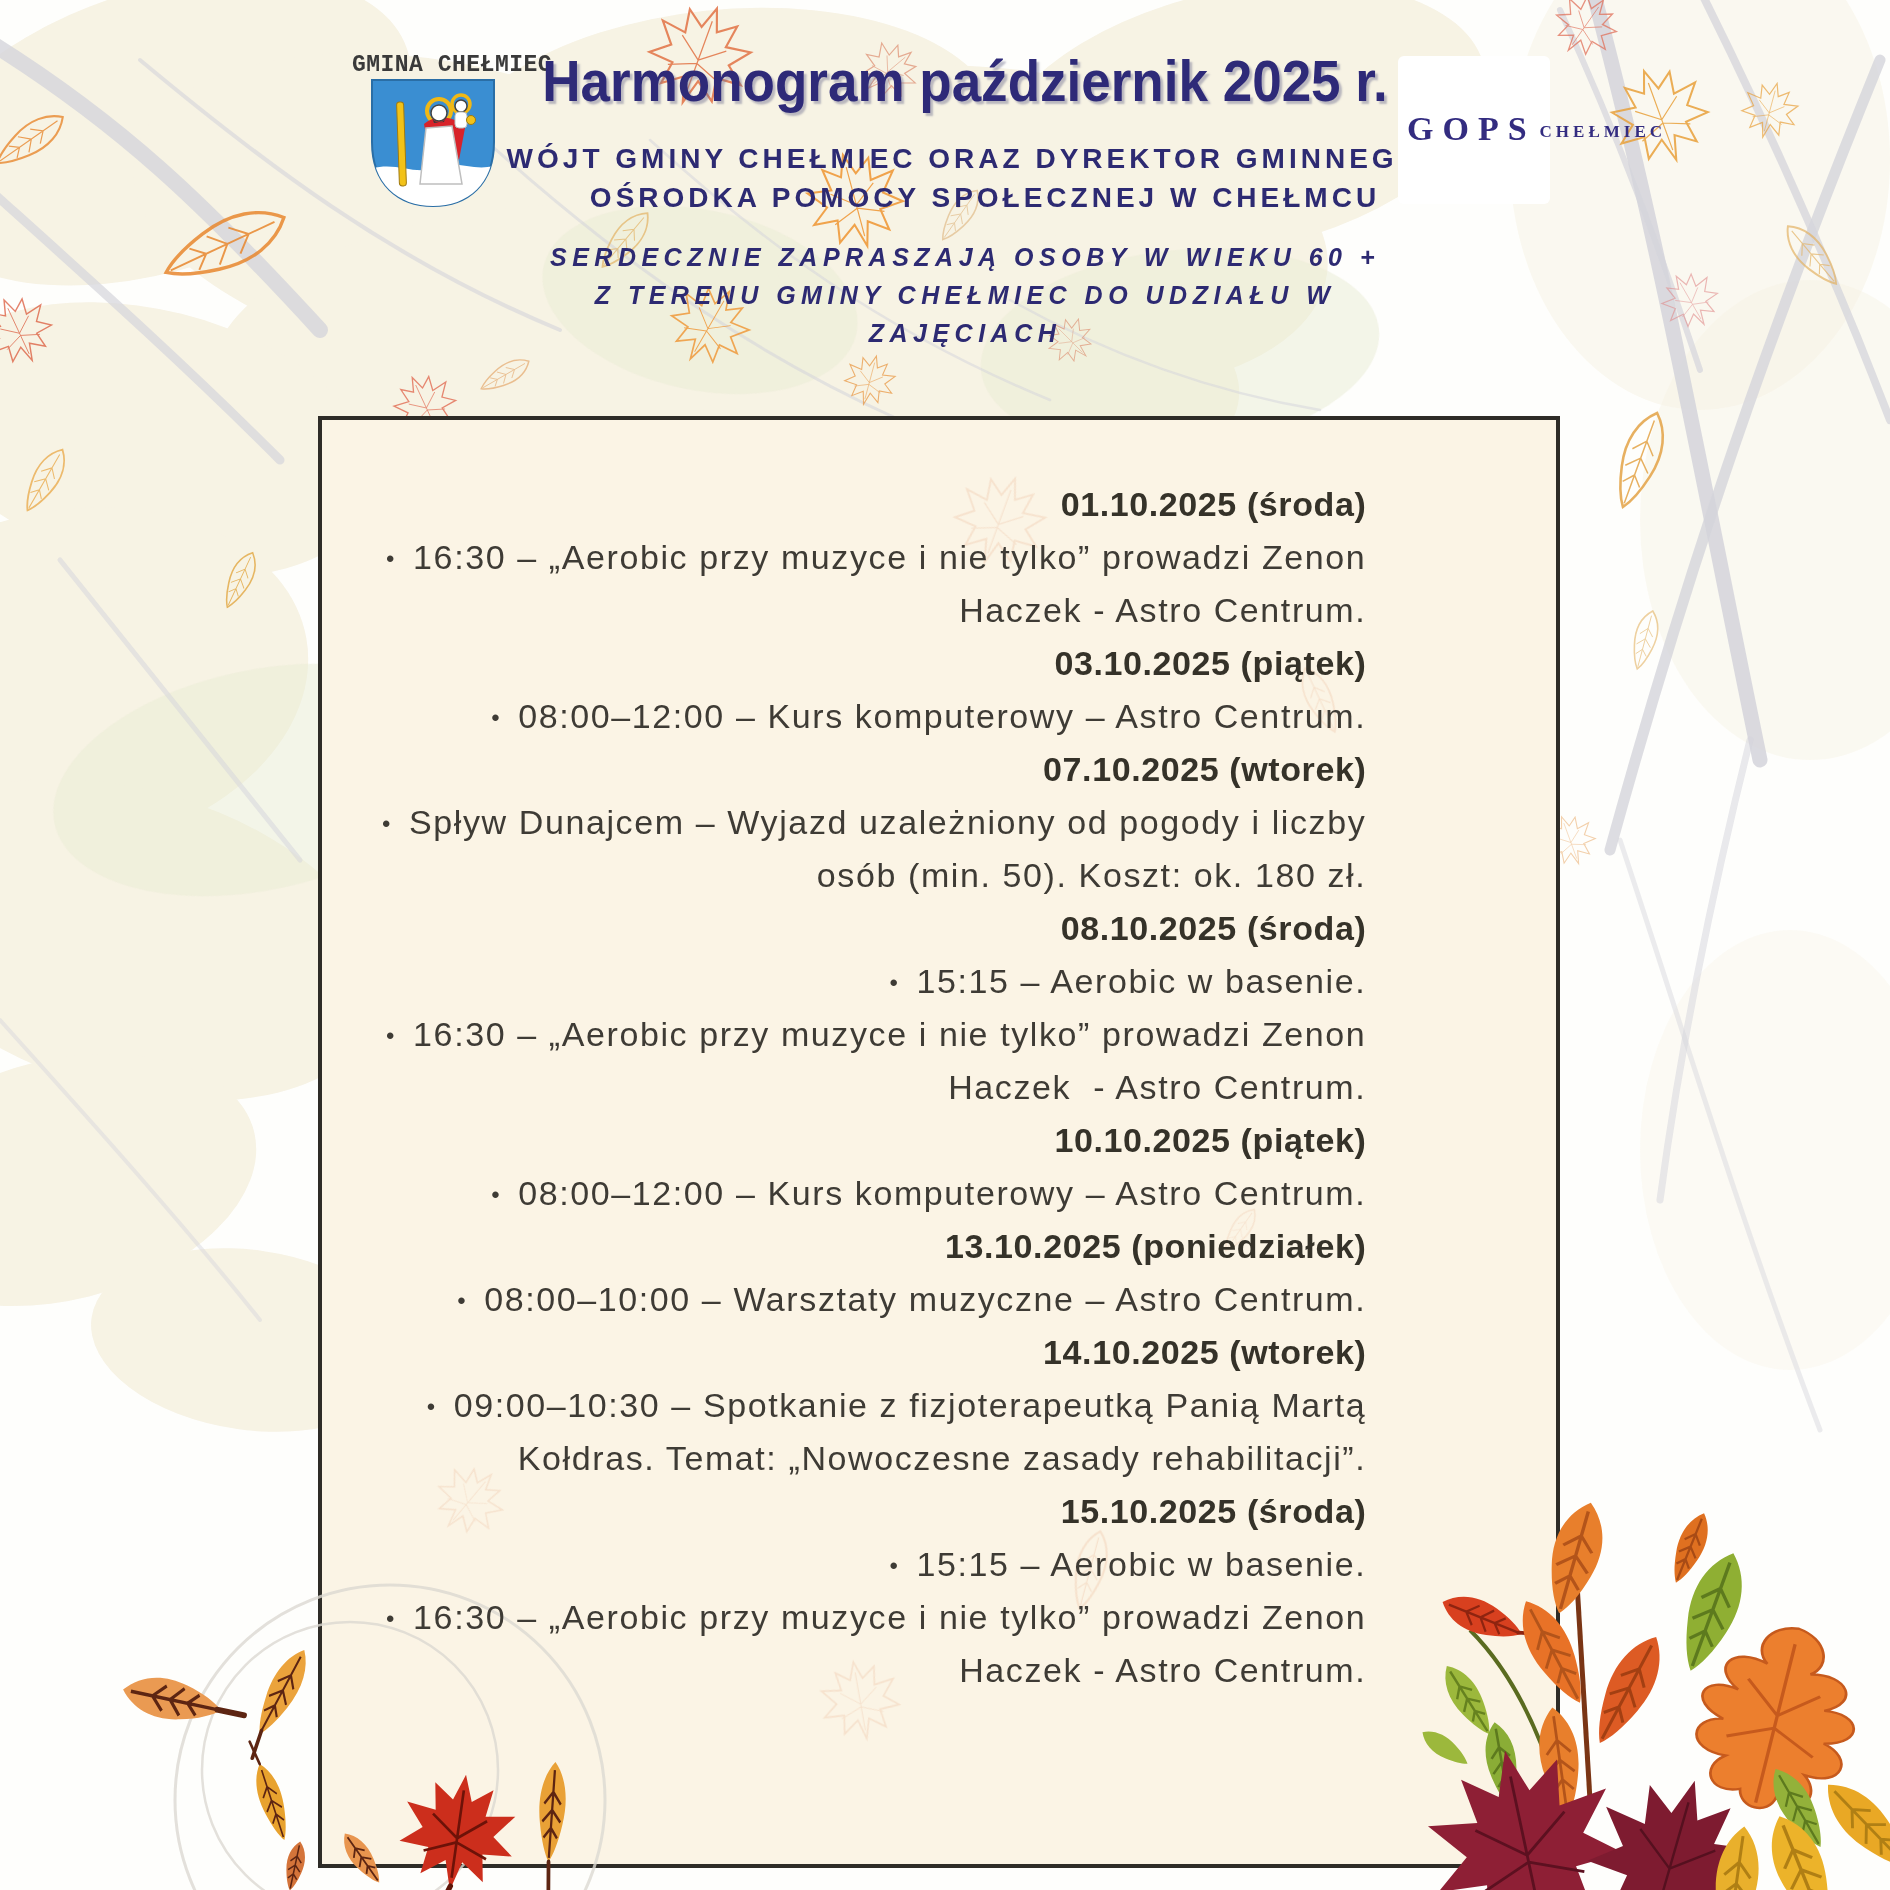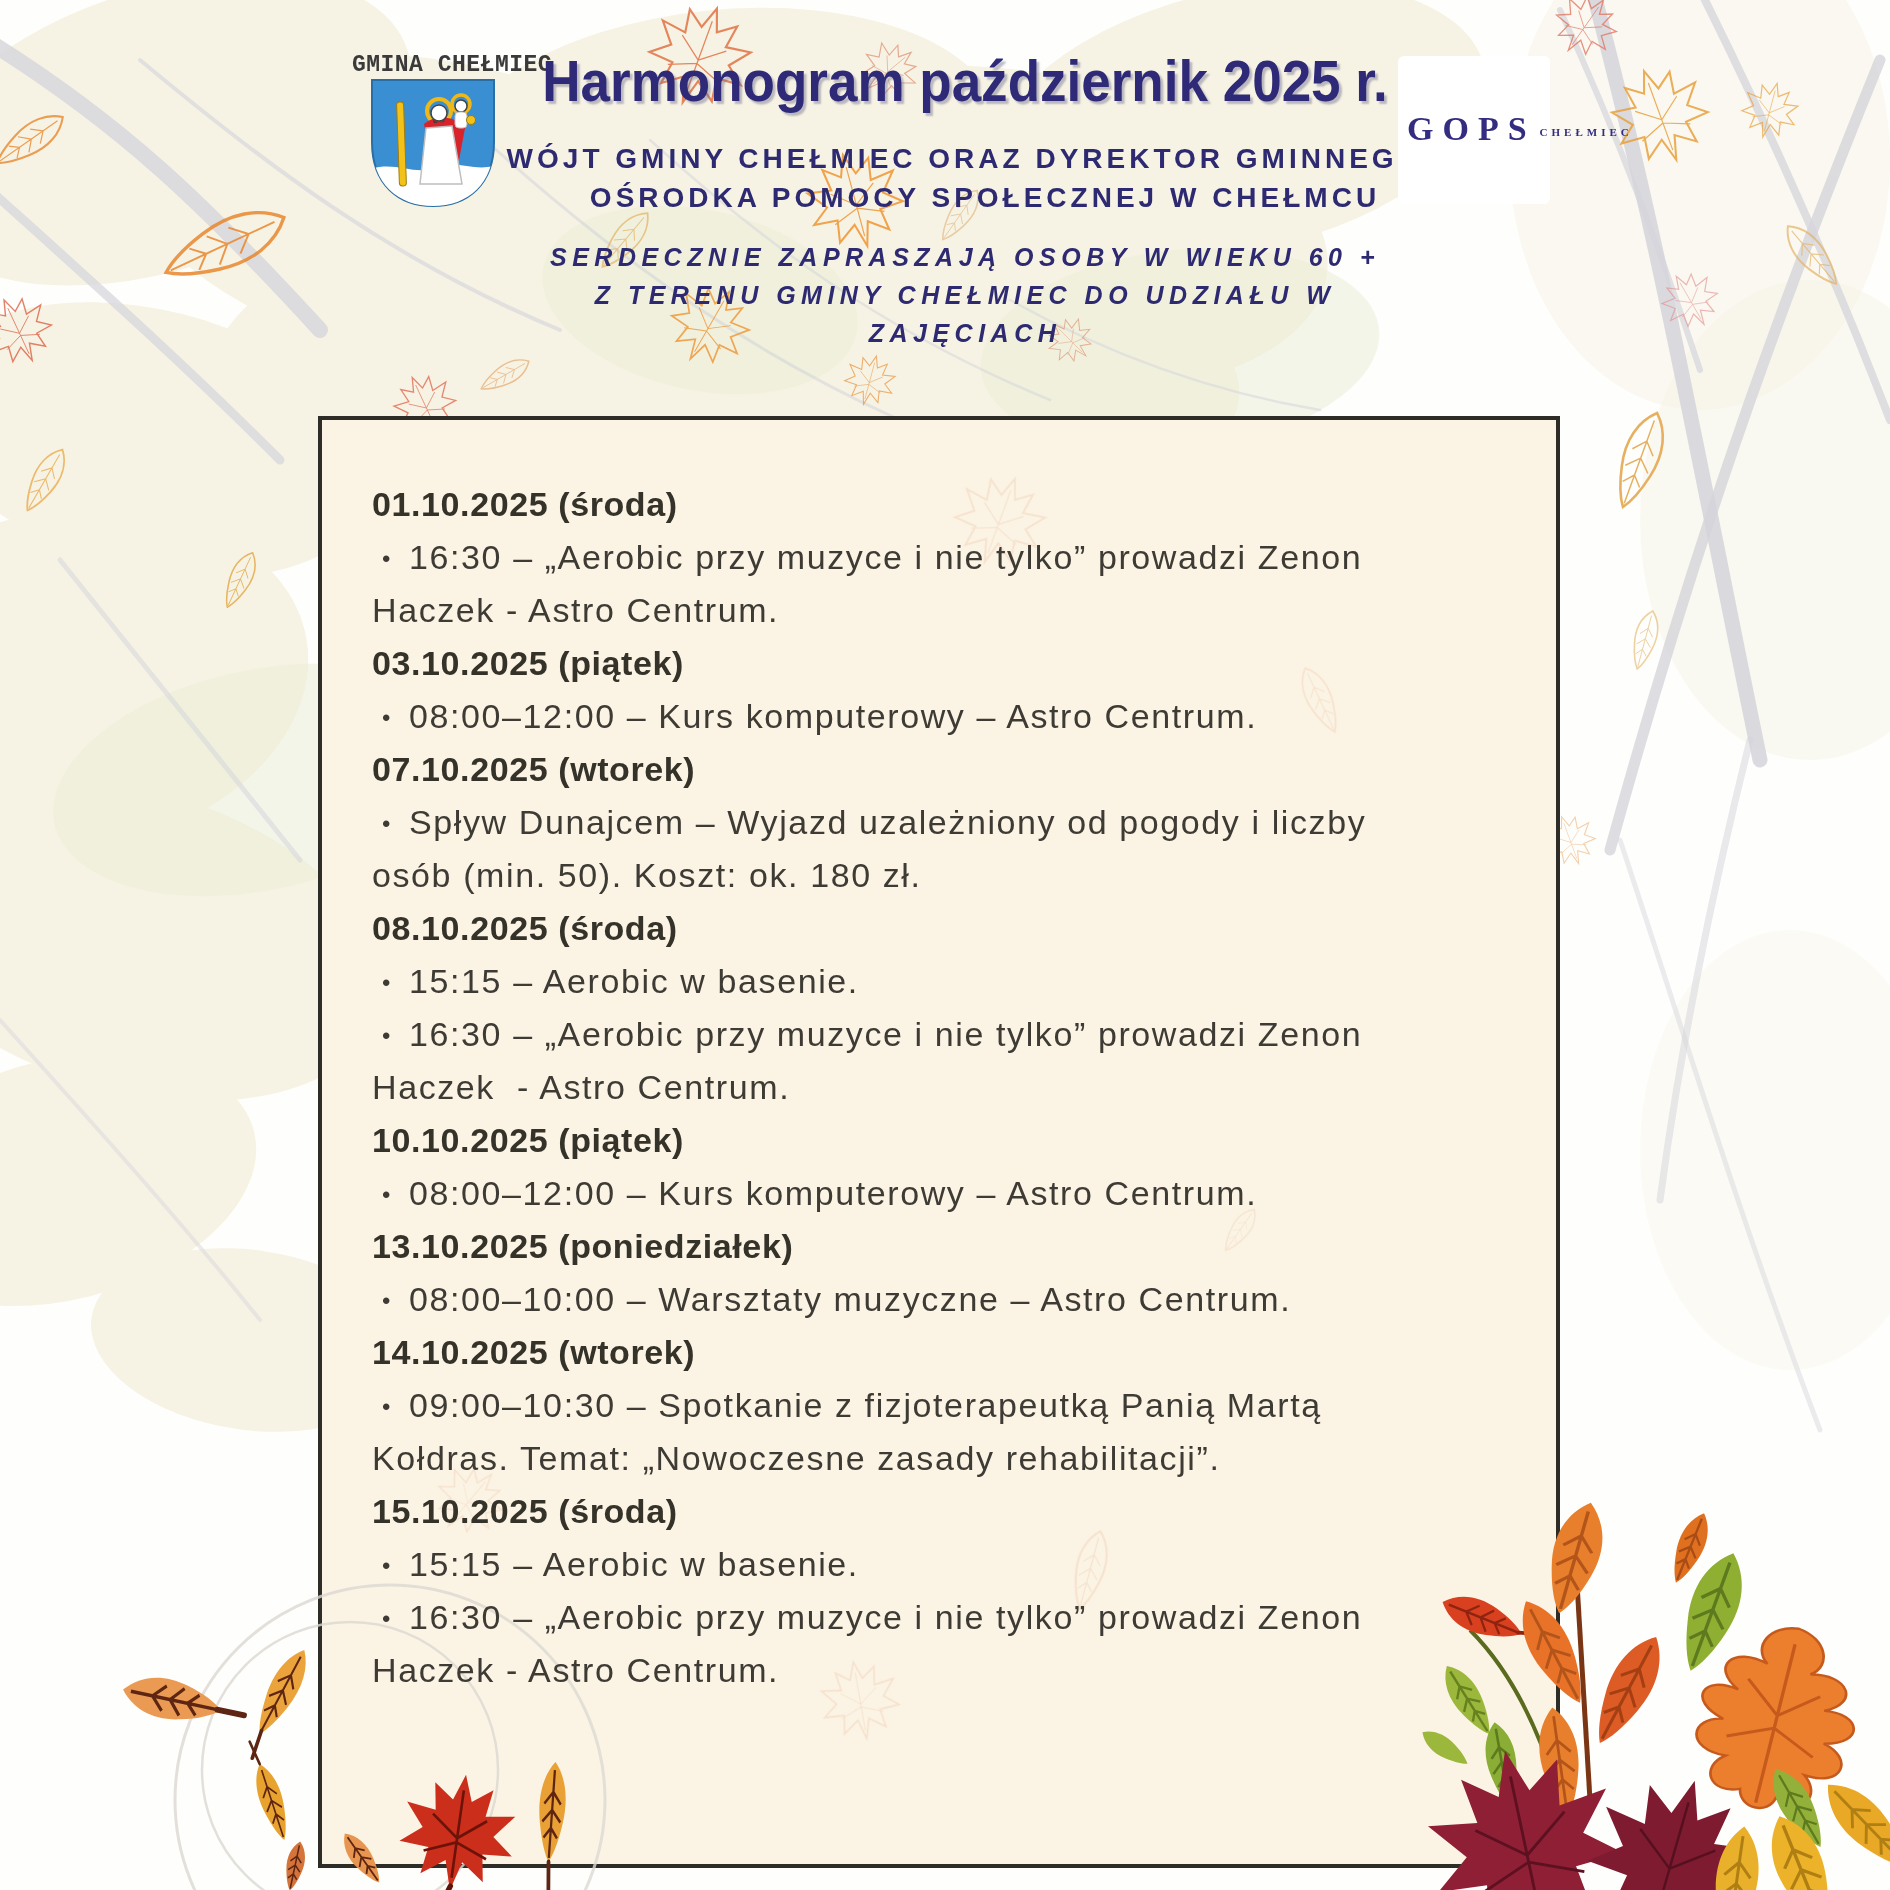--- a/index.html
+++ b/index.html
@@ -36,33 +36,33 @@
   .gops-card{
     position:absolute; left:1398px; top:56px; width:152px; height:148px;
     background:#ffffff; border-radius:6px; z-index:6;
     display:flex; align-items:center; justify-content:flex-start;
   }
   .gops-acronym{
     font-family:"Liberation Serif", serif; font-size:34px; font-weight:700;
     color:#332c80; letter-spacing:9px; margin-top:-2px; text-indent:9px;
   }
   .gops-sub{
-    font-family:"Liberation Serif", serif; font-size:11px; font-weight:700;
+    font-family:"Liberation Serif", serif; font-size:17px; font-weight:700;
     color:#332c80; letter-spacing:4px; margin-top:4px; text-indent:4px;
   }
 
   
   .schedule-box{
     position:absolute; left:318px; top:416px; width:1242px; height:1452px;
     box-sizing:border-box; background:#fbf4e5; border:4px solid #2e2c27; z-index:2;
   }
   .schedule-text{position:absolute; left:372px; top:478px; z-index:5;}
   .sched-line{
     height:53px; line-height:53px; white-space:pre;
-    font-size:34px; letter-spacing:1.6px; color:#3e3b35;
+    font-size:34px; letter-spacing:1.6px; color:#3e3b35;text-align:right;
   }
   .sched-line.date{font-size:34px; font-weight:700; letter-spacing:.6px; color:#353229;}
   .sched-line.item::before{
     content:"\2022"; display:inline-block; margin:0 17px 0 10px;
     font-size:24px; transform:translateY(-2px); color:#3e3b35;
   }
 </style>
 </head>
 <body>
 

